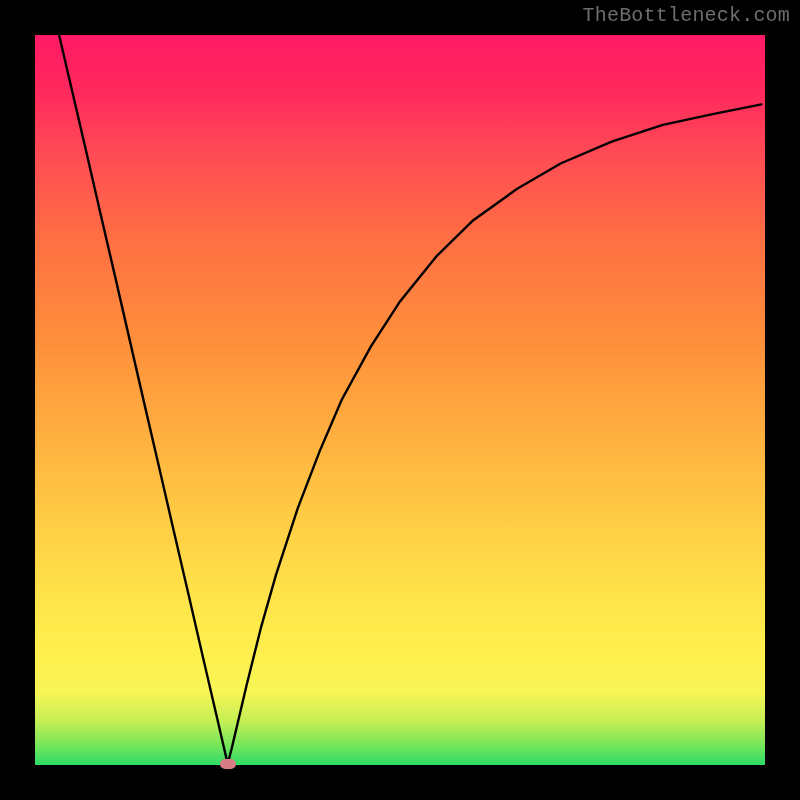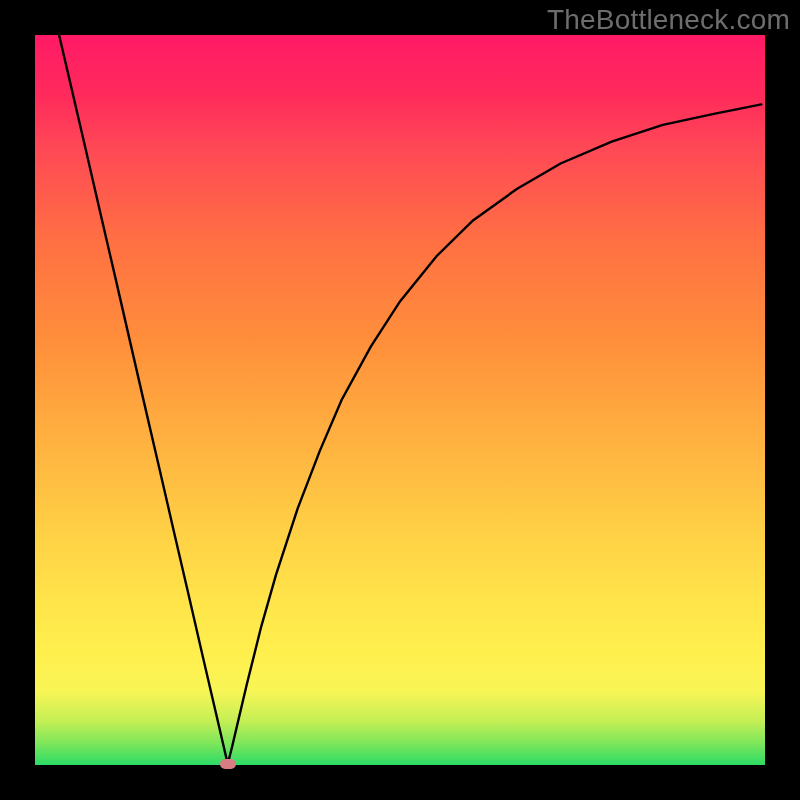--- a/index.html
+++ b/index.html
@@ -29,22 +29,22 @@
       #ff6f43 72%,
       #ff4a55 84%,
       #ff2a5c 92%,
       #ff1a66 100%
     );
   }
   .watermark {
     position: absolute;
     top: 4px;
     right: 10px;
-    font-family: Liberation Sans, sans-serif;
-    font-size: 28px;
+    font-family: Liberation Mono, monospace;
+    font-size: 20px;
     color: #6d6d6d;
     letter-spacing: 0.2px;
     font-weight: 500;
   }
   .curve {
     position: absolute;
     left: 0; top: 0;
     width: 730px;
     height: 730px;
     pointer-events: none;

